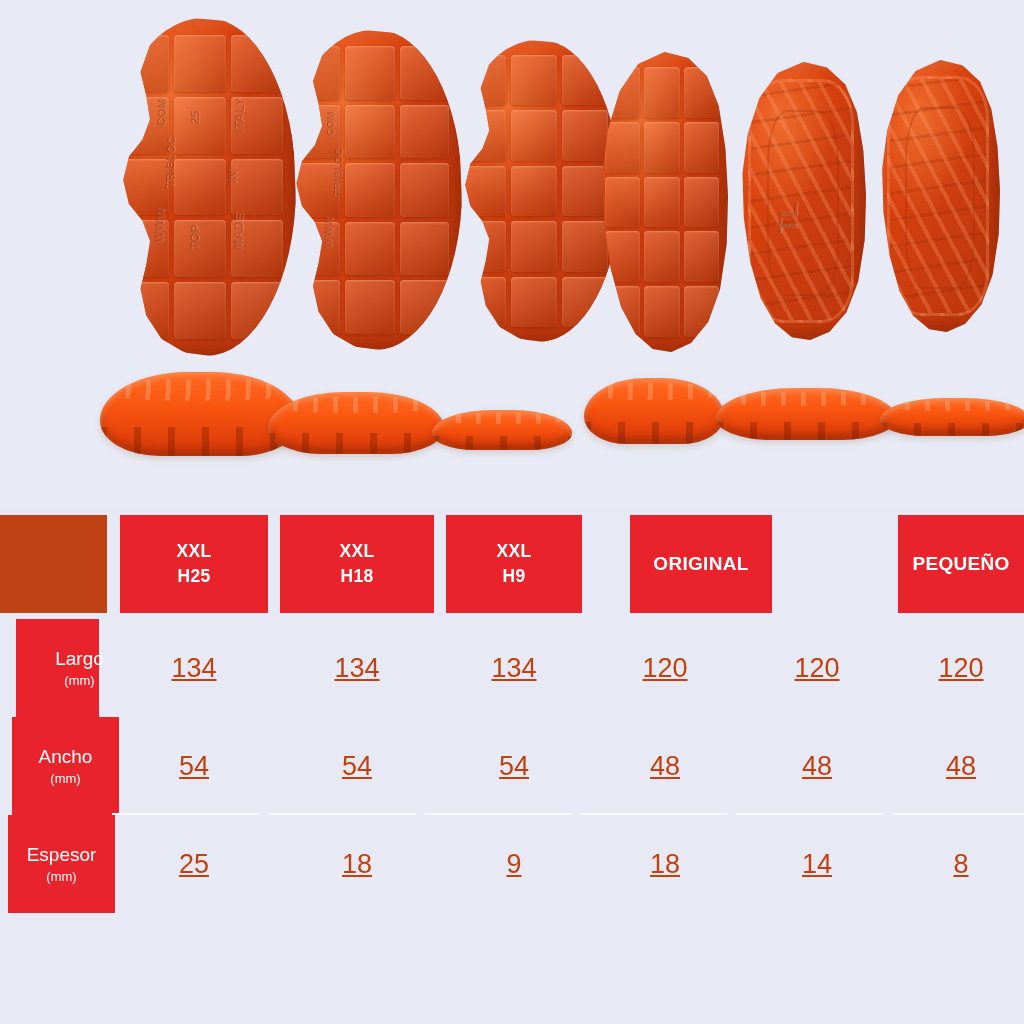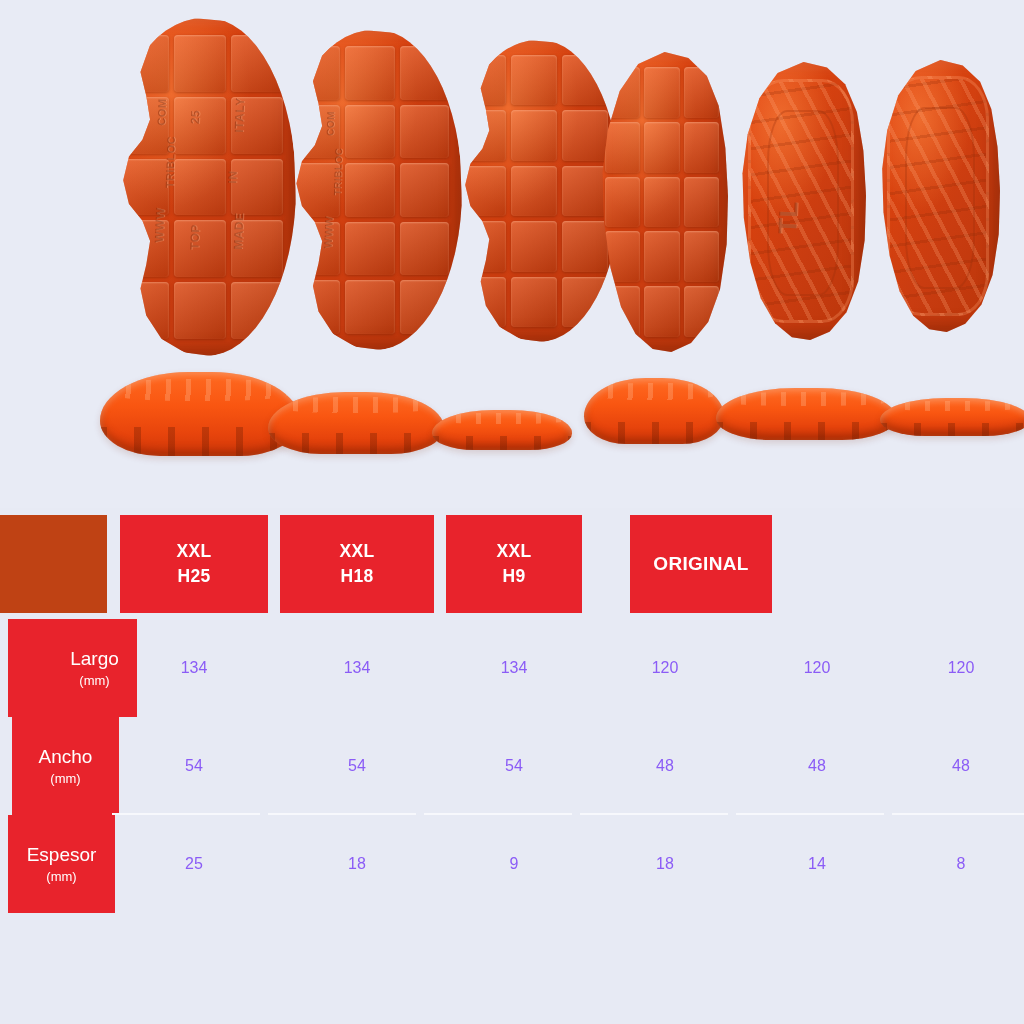--- a/index.html
+++ b/index.html
@@ -206,23 +206,24 @@
     background: #e8232c;
     color: #ffffff;
     font-size: 19px;
     font-weight: normal;
     line-height: 1.45;
     flex-direction: column;
   }
   .row-label .unit { font-size: 13px; }
 
   .val {
-    color: #8b5cf6;
-    font-size: 16px;
+    color: #c2410c;
+    font-size: 27px;
     font-weight: normal;
+    text-decoration: underline;
   }
 </style>
 </head>
 <body>
 
 <div id="photo-area">
 
   <div class="pad-face shape-bean" style="left:104px; top:18px; width:192px; height:338px;">
     <div class="pad-body"></div>
     <div class="tread-brick">
@@ -361,24 +362,27 @@
         <span>XXL</span><br>
         <span>H9</span>
       </span>
     </div>
 
     <div class="cell head-cell" style="left:594px; width:142px;margin-left:36px;">
       <span>ORIGINAL</span>
     </div>
 
 
+    <div class="cell head-cell" style="left:898px; width:126px;">
+      <span>PEQUEÑO</span>
+    </div>
   </div>
 
   <div class="t-row data-row" style="margin-top:6px;">
-    <div class="cell row-label" style="left:8px; width:129px;padding-left:44px;">
+    <div class="cell row-label" style="left:16px; width:83px;padding-left:44px;">
       <span>Largo</span>
       <span class="unit">(mm)</span>
     </div>
     <div class="cell val" style="left:120px; width:148px;">134</div>
     <div class="cell val" style="left:280px; width:154px;">134</div>
     <div class="cell val" style="left:446px; width:136px;">134</div>
     <div class="cell val" style="left:594px; width:142px;">120</div>
     <div class="cell val" style="left:748px; width:138px;">120</div>
     <div class="cell val" style="left:898px; width:126px;">120</div>
   </div>

